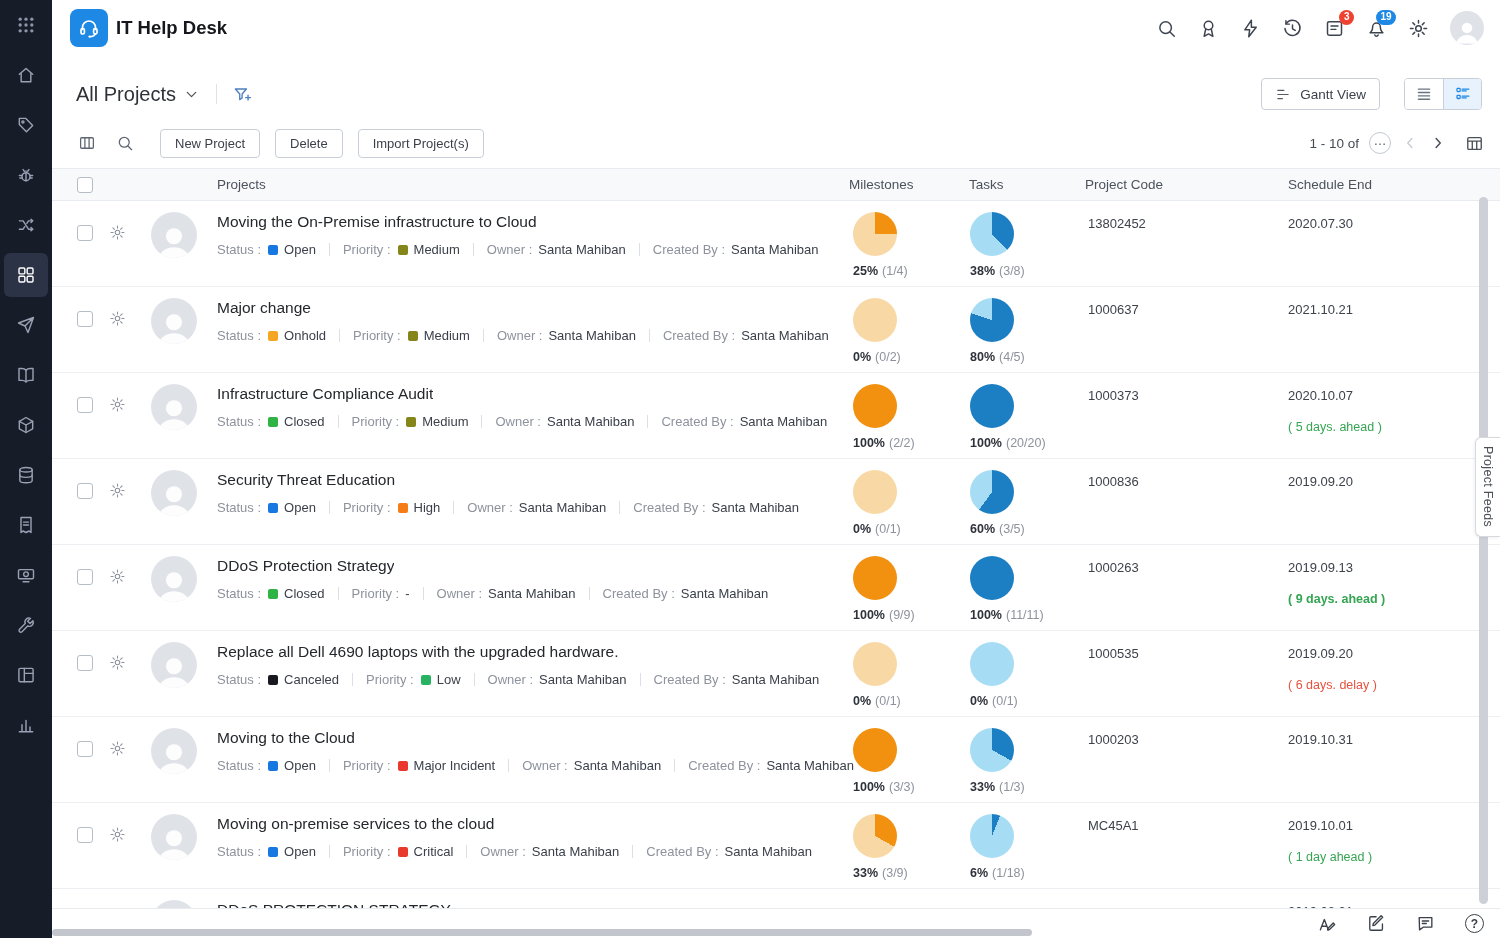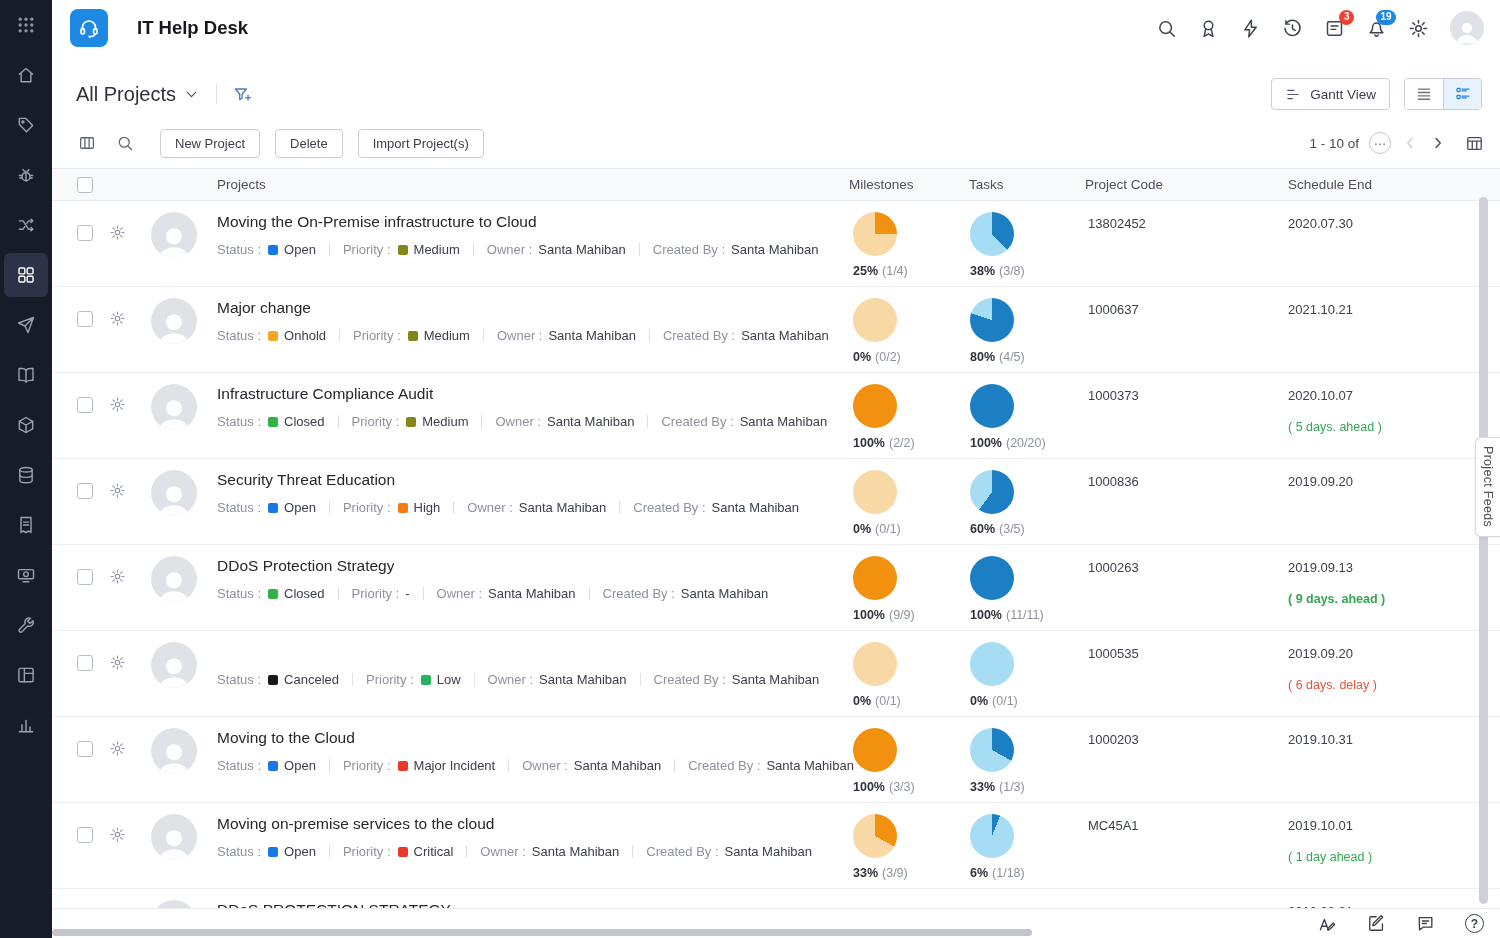--- a/index.html
+++ b/index.html
@@ -16,39 +16,39 @@
   .sb-item{width:44px;height:44px;margin-bottom:6px;border-radius:6px;display:flex;align-items:center;justify-content:center;color:#99a1b3;cursor:pointer}
   .sb-item svg{width:20px;height:20px}
   .sb-item.active{background:#2c3347;color:#fff}
 
   
   .main{position:relative;flex:1;height:100%}
 
   .topbar{height:56px;display:flex;align-items:center;padding:0 16px 0 18px}
   .logo{width:38px;height:38px;border-radius:8px;background:#1e88e5;display:flex;align-items:center;justify-content:center;flex:none}
   .logo svg{width:24px;height:24px;color:#fff}
-  .app-title{margin-left:29px;font-size:18.5px;font-weight:bold;color:#15171c}
+  .app-title{margin-left:8px;font-size:18.5px;font-weight:bold;color:#15171c}
   .top-icons{margin-left:auto;display:flex;align-items:center;gap:21px}
   .tico{position:relative;color:#3d4450;display:flex;cursor:pointer}
   .tico svg{width:21px;height:21px}
   .badge{position:absolute;top:-8px;right:-9px;color:#fff;font-size:10px;font-weight:bold;line-height:1;padding:2.5px 4.5px;border-radius:8px}
   .badge.red{background:#ef4130}
   .badge.blue{background:#1e88e5}
   .user-avatar{width:34px;height:34px;border-radius:50%;background:#dfe3e8;overflow:hidden;display:flex;align-items:center;justify-content:center;cursor:pointer}
   .user-avatar svg{width:30px;height:30px;margin-top:5px}
 
   
   .toolbar1{height:62px;display:flex;align-items:center;padding:14px 18px 0 24px}
   .scope{display:flex;align-items:center;gap:7px;cursor:pointer}
   .scope-text{font-size:20px;color:#2e3238}
   .scope svg{width:17px;height:17px;color:#4a4f58}
   .tb-div{width:1px;height:20px;background:#dfe2e7;margin:0 16px}
   .funnel{color:#4e7fbe;display:flex;cursor:pointer}
   .funnel svg{width:19px;height:19px}
-  .tb1-right{margin-left:auto;display:flex;align-items:center;gap:14px}
+  .tb1-right{margin-left:auto;display:flex;align-items:center;gap:24px}
   .btn-group{display:flex;border:1px solid #c9cfd8;border-radius:4px;background:#fff;overflow:hidden}
   .bg-btn{display:flex;align-items:center;gap:8px;height:30px;padding:0 13px;font-size:13.5px;color:#3c424c;cursor:pointer}
   .bg-btn+.bg-btn{border-left:1px solid #c9cfd8}
   .bg-btn svg{width:17px;height:17px;color:#555c66}
   .vt{display:flex;border:1px solid #c9cfd8;border-radius:4px;overflow:hidden}
   .vt-btn{width:38px;height:30px;display:flex;align-items:center;justify-content:center;background:#fff;color:#6a7280;cursor:pointer}
   .vt-btn svg{width:18px;height:18px}
   .vt-btn.active{background:#e8f2fc;color:#1e88e5}
   .vt-btn+.vt-btn{border-left:1px solid #c9cfd8}
 
@@ -590,20 +590,21 @@
     <span class="row-gear">
             <svg viewBox="0 0 24 24">
               <circle cx="12" cy="12" r="3.2"></circle>
               <path d="M12 2.8v3M12 18.2v3M2.8 12h3M18.2 12h3M5.5 5.5l2.1 2.1M16.4 16.4l2.1 2.1M18.5 5.5l-2.1 2.1M7.6 16.4l-2.1 2.1"></path>
             </svg>
           </span>
     <span class="avatar"><svg viewBox="0 0 24 24">
               <circle cx="12" cy="9.5" r="4.2" fill="#fdfdfd" stroke="none"></circle>
               <path d="M3.5 22c.8-4.4 4.4-6.8 8.5-6.8s7.7 2.4 8.5 6.8Z" fill="#fdfdfd" stroke="none"></path>
             </svg></span>
+    <div class="rtitle">Replace all Dell 4690 laptops with the upgraded hardware.</div>
     <div class="row-meta">
       <span class="mlabel">Status :</span>
       <span class="sq" style="background: rgb(23, 25, 30);"></span>
       <span class="mval">Canceled</span>
       <span class="msep"></span>
       <span class="mlabel">Priority :</span>
       <span class="sq" style="background: rgb(39, 179, 97);"></span>
       <span class="mval">Low</span>
       <span class="msep"></span>
       <span class="mlabel">Owner :</span>

